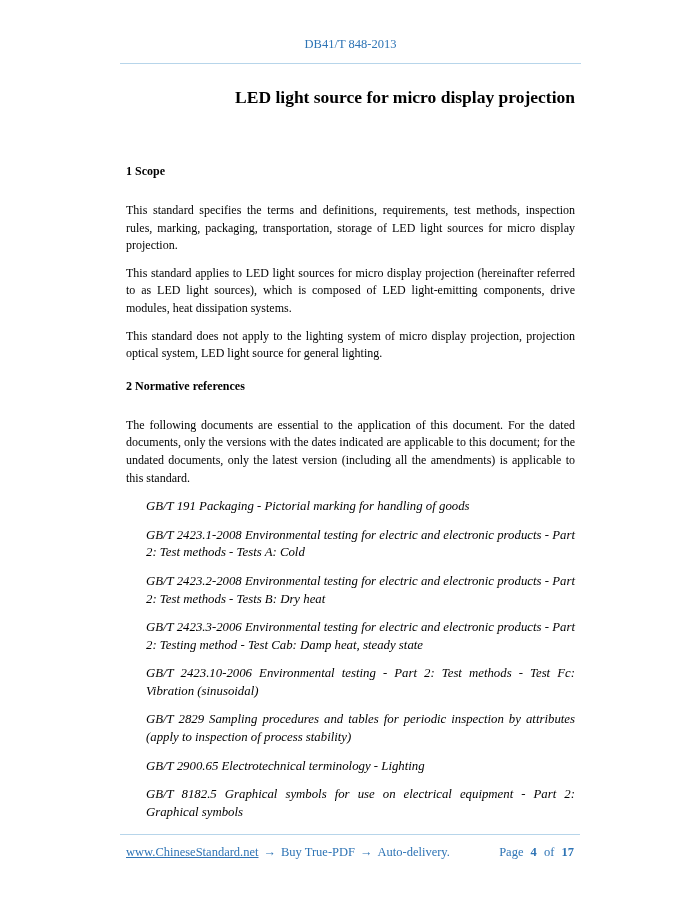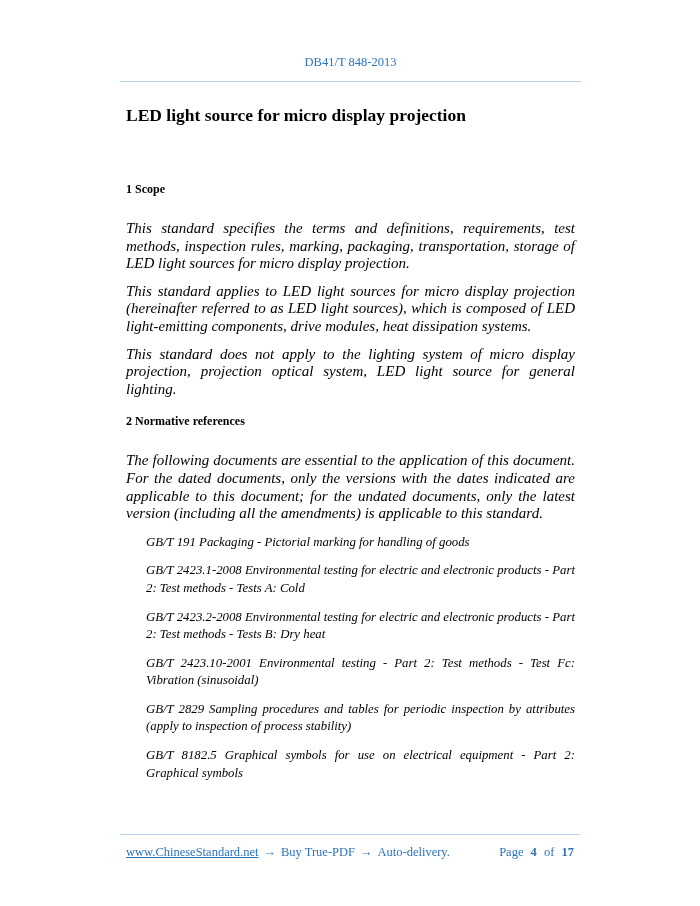--- a/index.html
+++ b/index.html
@@ -11,59 +11,58 @@
     position: relative;
     width: 700px;
     height: 906px;
     background: #ffffff;
     font-family: "Liberation Serif", "DejaVu Serif", serif;
     color: #000000;
     overflow: hidden;
     box-sizing: border-box;
   }
   .content {
-    padding: 18px 125px 0 126px;
+    padding: 0 125px 0 126px;
   }
   .doc-number {
     padding-top: 37px;
     text-align: center;
     font-size: 12.5px;
     line-height: 15px;
     color: #2e74b5;
   }
   .rule {
     height: 1px;
     background: #b7d5ea;
     border: none;
     margin: 11px -6px 0 -6px;
   }
   .doc-title {
     margin: 23px 0 0 0;
-    text-align: left;
+    text-align: right;
     font-size: 17.5px;
     line-height: 21px;
     font-weight: bold;
   }
   .section-heading {
     font-size: 12px;
     line-height: 19px;
     font-weight: bold;
     margin: 14px 0 21px 0;
   }
   .section-heading.first {
     margin-top: 54px;
   }
   .section-heading.second {
   }
   .para {
-    font-size: 15px;
+    font-size: 12px;
     line-height: 17.6px;
     text-align: justify;
     margin: 10px 0;
-    font-style: italic;
   }
   .reference {
     font-size: 12.8px;
     line-height: 17.6px;
     text-align: justify;
     margin: 11px 0 11px 20px;
     font-style: italic;
   }
   .footer {
     position: absolute;
@@ -125,22 +124,24 @@
 
     <p class="para">This standard does not apply to the lighting system of micro display projection, projection optical system, LED light source for general lighting.</p>
 
     <h2 class="section-heading second">2 Normative references</h2>
 
     <p class="para">The following documents are essential to the application of this document. For the dated documents, only the versions with the dates indicated are applicable to this document; for the undated documents, only the latest version (including all the amendments) is applicable to this standard.</p>
 
     <p class="reference">GB/T 191 Packaging - Pictorial marking for handling of goods</p>
     <p class="reference">GB/T 2423.1-2008 Environmental testing for electric and electronic products - Part 2: Test methods - Tests A: Cold</p>
     <p class="reference">GB/T 2423.2-2008 Environmental testing for electric and electronic products - Part 2: Test methods - Tests B: Dry heat</p>
-    <p class="reference">GB/T 2423.10-2001 Environmental testing - Part 2: Test methods - Test Fc: Vibration (sinusoidal)</p>
+    <p class="reference">GB/T 2423.3-2006 Environmental testing for electric and electronic products - Part 2: Testing method - Test Cab: Damp heat, steady state</p>
+    <p class="reference">GB/T 2423.10-2006 Environmental testing - Part 2: Test methods - Test Fc: Vibration (sinusoidal)</p>
     <p class="reference">GB/T 2829 Sampling procedures and tables for periodic inspection by attributes (apply to inspection of process stability)</p>
+    <p class="reference">GB/T 2900.65 Electrotechnical terminology - Lighting</p>
     <p class="reference">GB/T 8182.5 Graphical symbols for use on electrical equipment - Part 2: Graphical symbols</p>
 
   </div>
 
   <div class="footer">
     <div class="footer-rule"></div>
     <div class="footer-row">
       <div class="footer-left">
         <a class="footer-link">www.ChineseStandard.net</a>
         <span>→</span>

